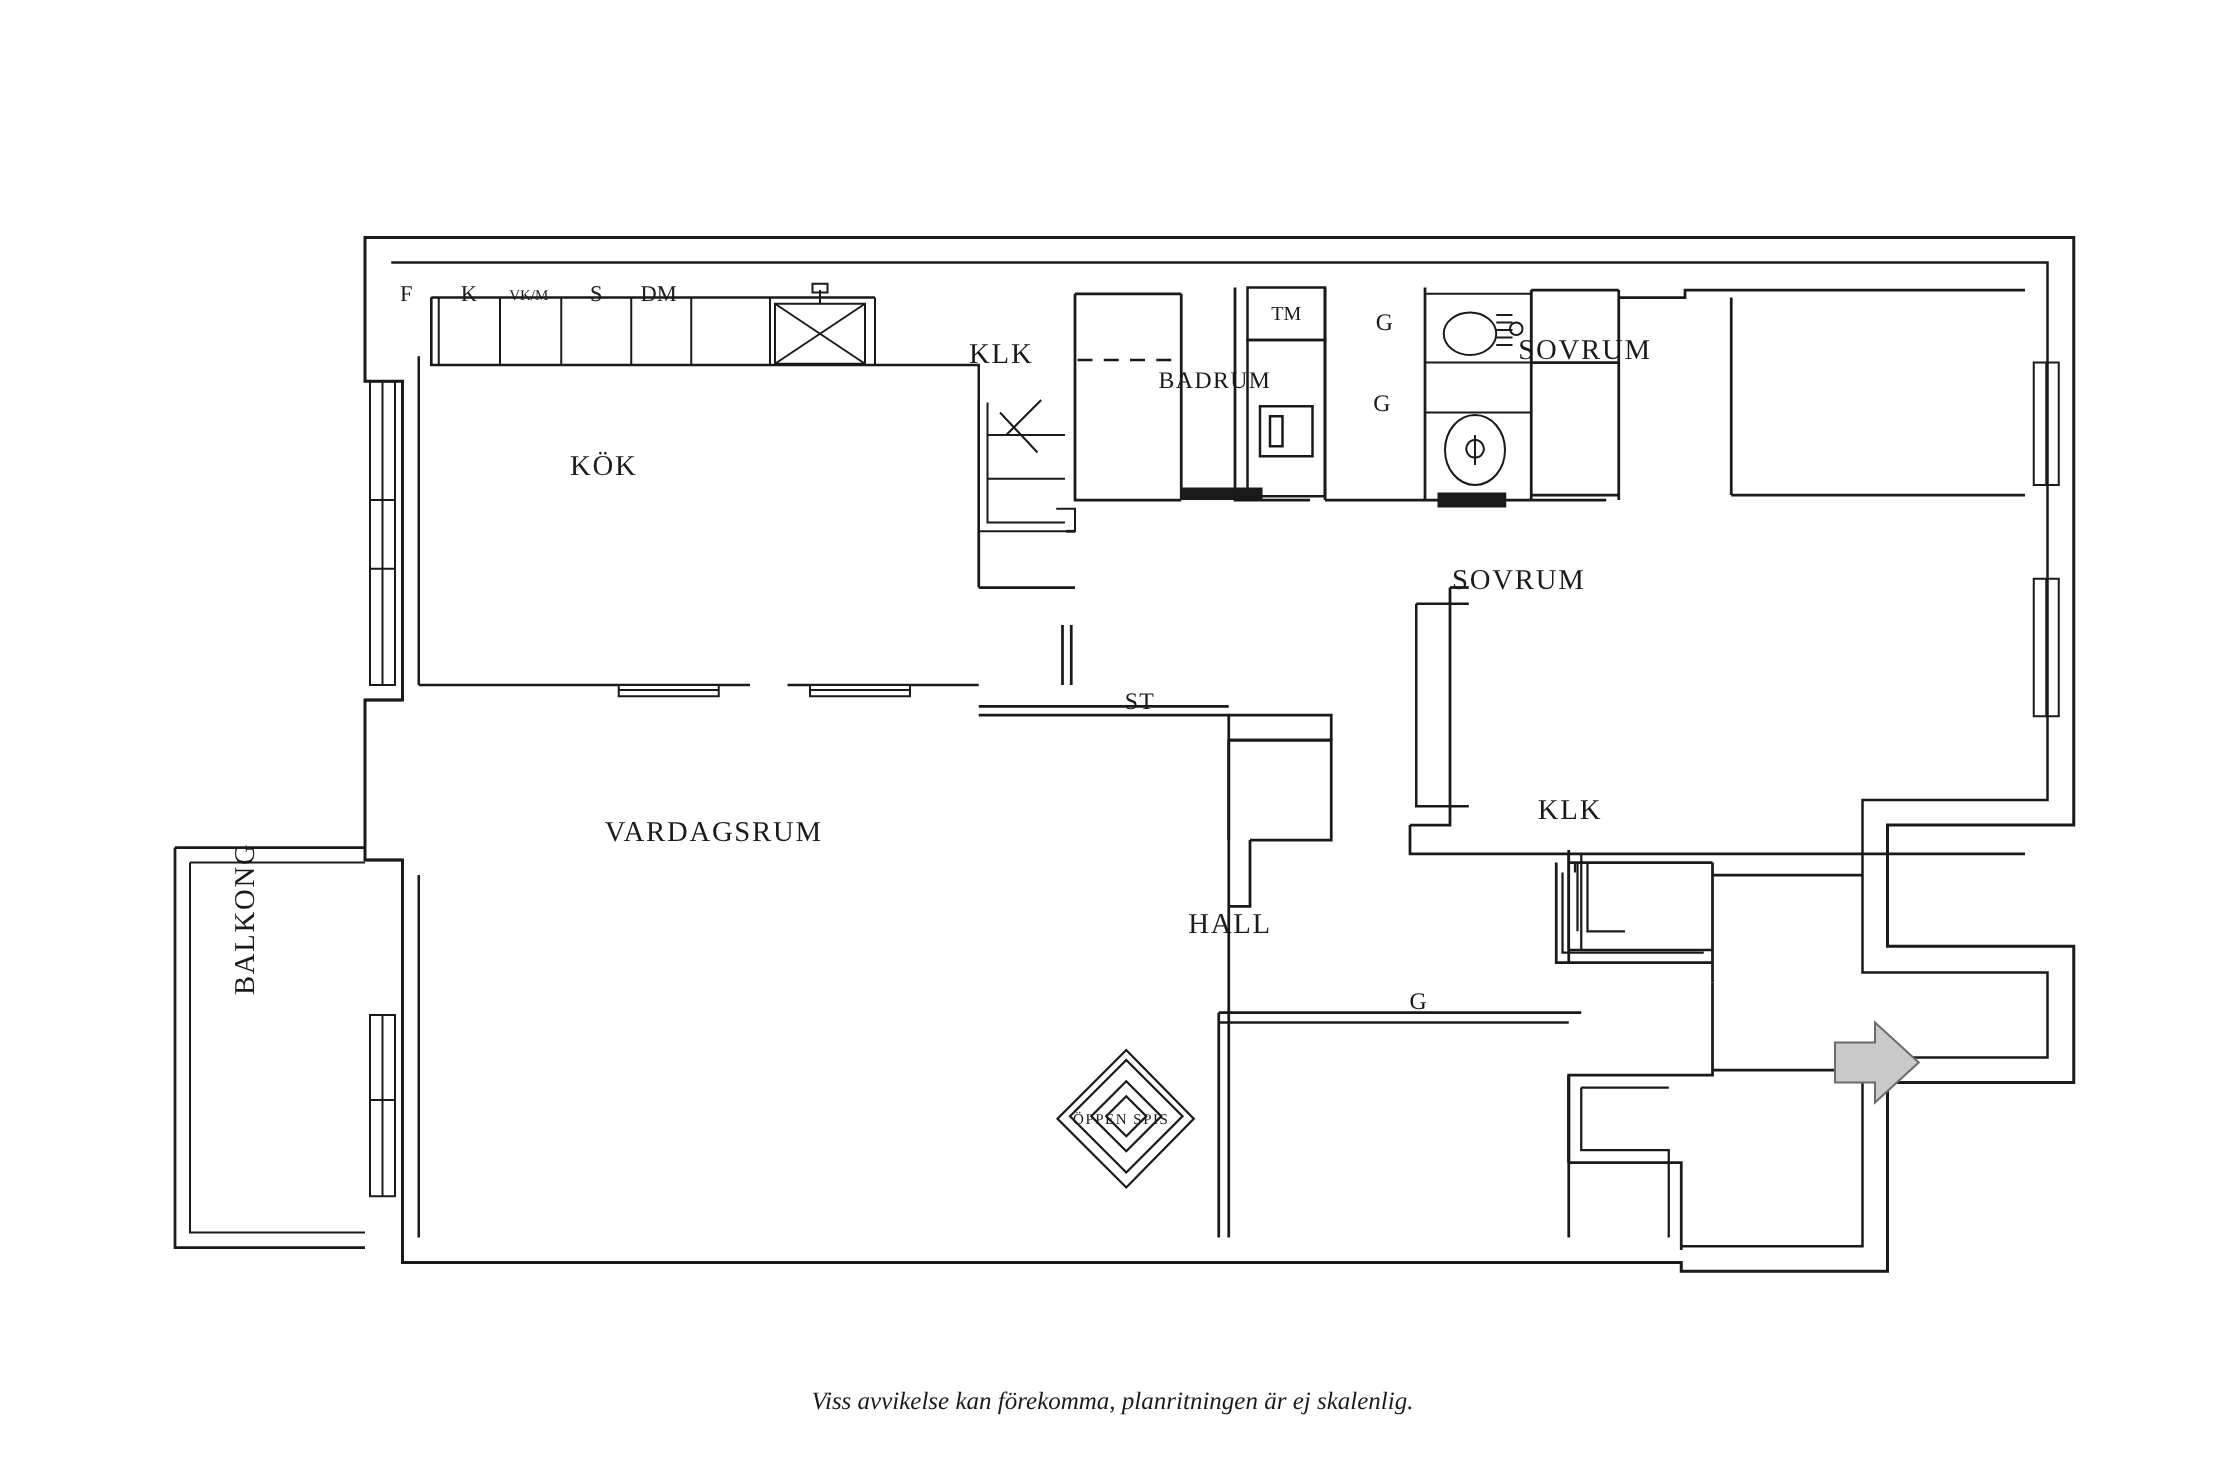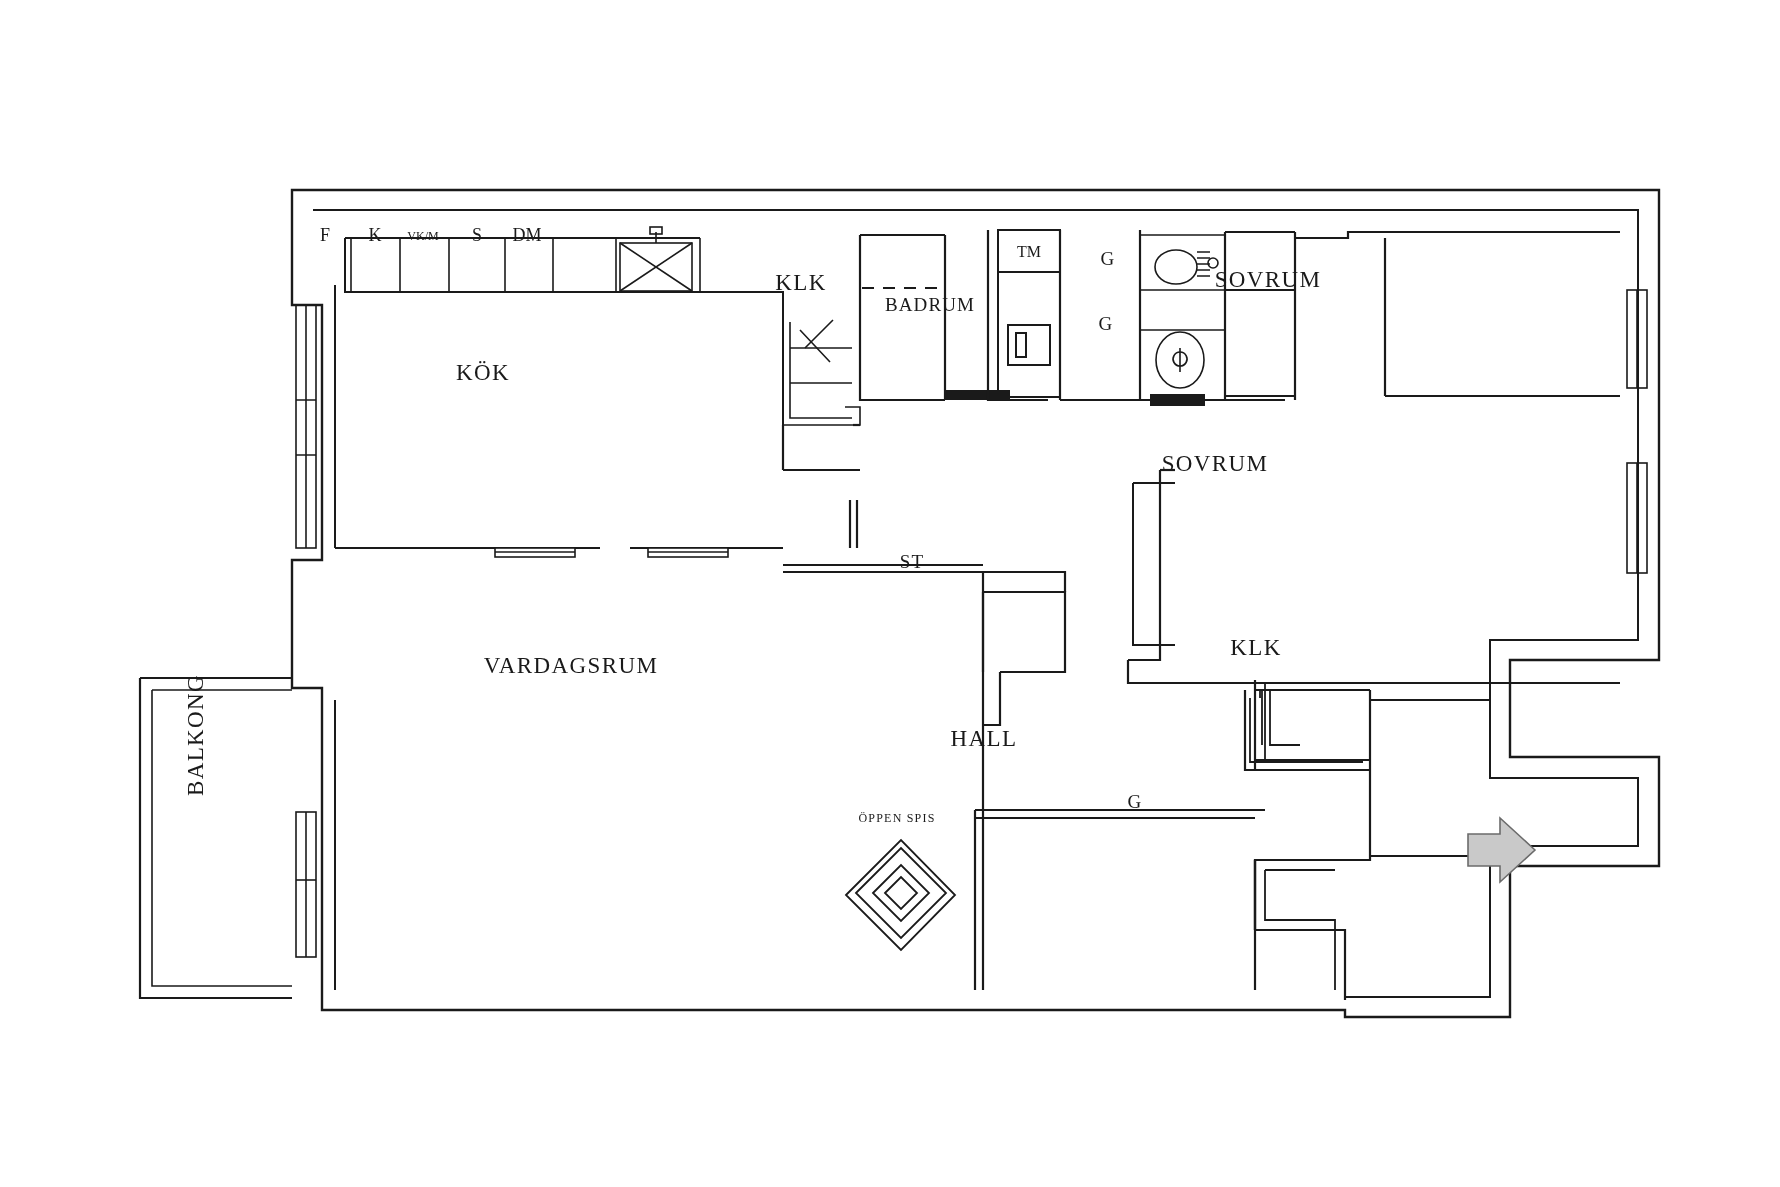--- a/index.html
+++ b/index.html
@@ -245,35 +245,36 @@
       <g stroke-width="2.2">
         <path d="M 783 425 L 783 470"></path>
         <path d="M 783 470 L 860 470"></path>
         <path d="M 853 425 L 860 425"></path>
       </g>
     </g>
   </svg>
 
   <div class="lbl lbl-room" style="left:483px; top:373px;">KÖK</div>
   <div class="lbl lbl-room" style="left:801px; top:283px;">KLK</div>
-  <div class="lbl lbl-small" style="left:930px; top:305px;">BADRUM</div>
+  <div class="lbl lbl-small" style="left:972px; top:305px;">BADRUM</div>
   <div class="lbl lbl-room" style="left:1268px; top:280px;">SOVRUM</div>
   <div class="lbl lbl-room" style="left:1215px; top:464px;">SOVRUM</div>
   <div class="lbl lbl-room" style="left:571px; top:666px;">VARDAGSRUM</div>
   <div class="lbl lbl-room" style="left:984px; top:739px;font-family:Liberation Serif, serif;">HALL</div>
   <div class="lbl lbl-small" style="left:912px; top:533px;margin-top:29px;">ST</div>
   <div class="lbl lbl-room" style="left:1256px; top:648px;">KLK</div>
   <div class="lbl lbl-vert" style="left:196px; top:735px;">BALKONG</div>
 
   <div class="lbl lbl-small" style="left:1108px; top:259px;">G</div>
   <div class="lbl lbl-small" style="left:1106px; top:324px;">G</div>
   <div class="lbl lbl-small" style="left:1135px; top:802px;">G</div>
 
   <div class="appliance-label" style="left:325px; top:235px;">F</div>
   <div class="appliance-label" style="left:375px; top:235px;">K</div>
   <div class="appliance-label" style="left:423px; top:236px; width:50px; font-size:12px;">VK/M</div>
   <div class="appliance-label" style="left:477px; top:235px;">S</div>
   <div class="appliance-label" style="left:527px; top:235px;">DM</div>
   <div class="appliance-label" style="left:1029px; top:252px; font-size:16px;">TM</div>
 
-  <div class="lbl lbl-micro" style="left:897px; top:818px;">ÖPPEN SPIS</div>
-
+  <div class="lbl lbl-micro" style="left:897px; top:896px;">ÖPPEN SPIS</div>
+
+  <div class="caption">Viss avvikelse kan förekomma, planritningen är ej skalenlig.</div>
 </div>
 
 </body></html>

